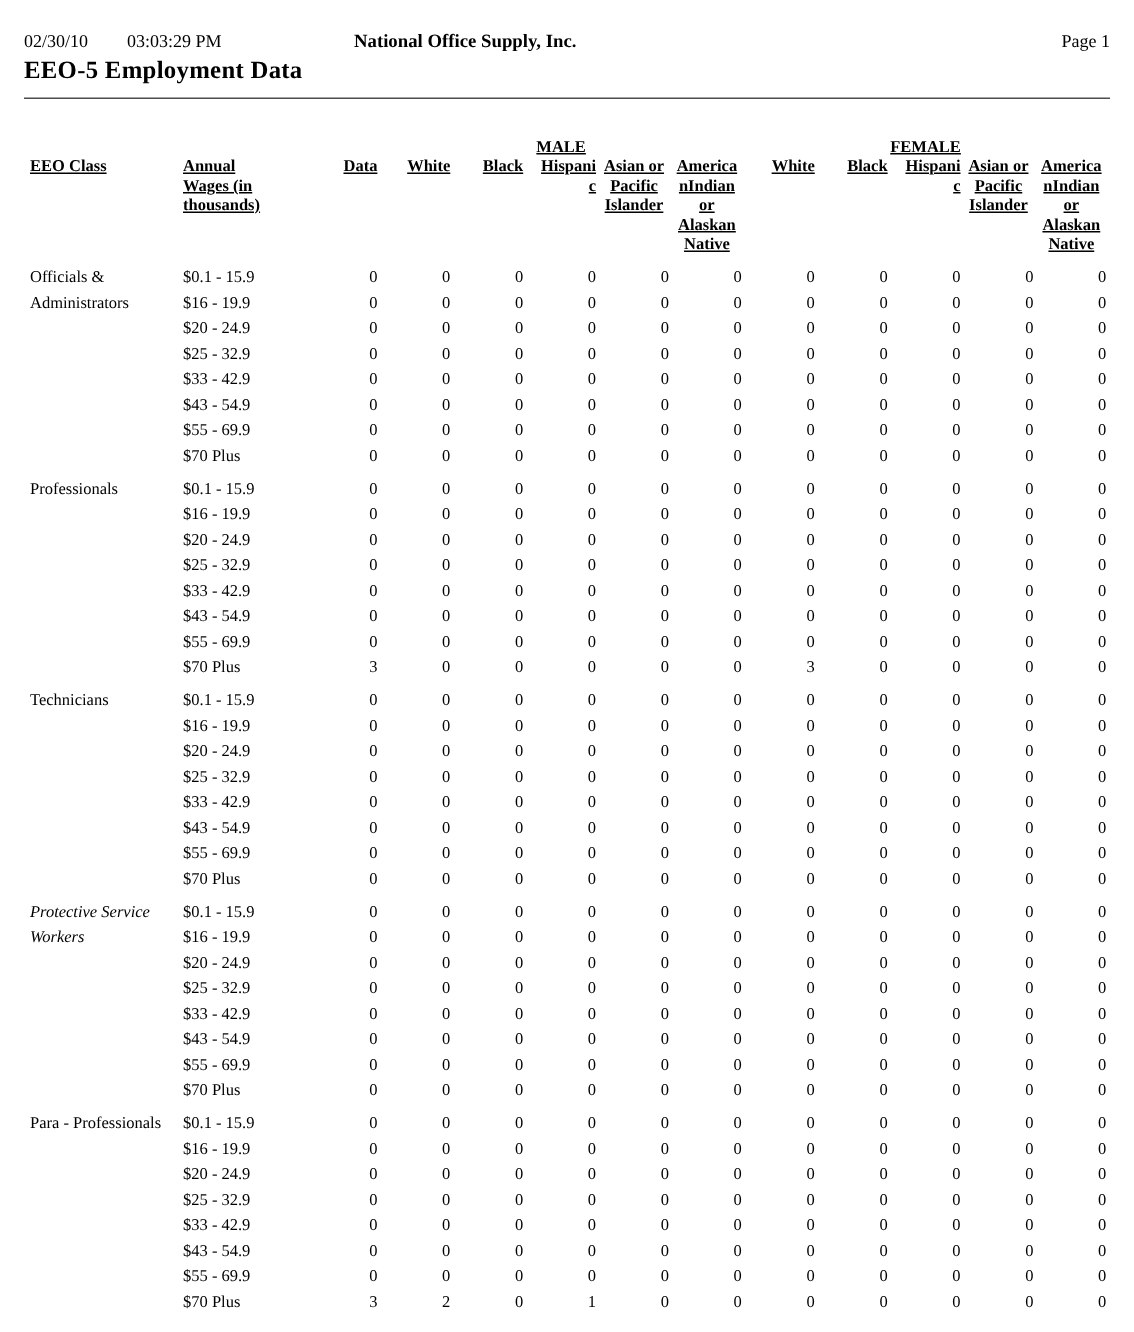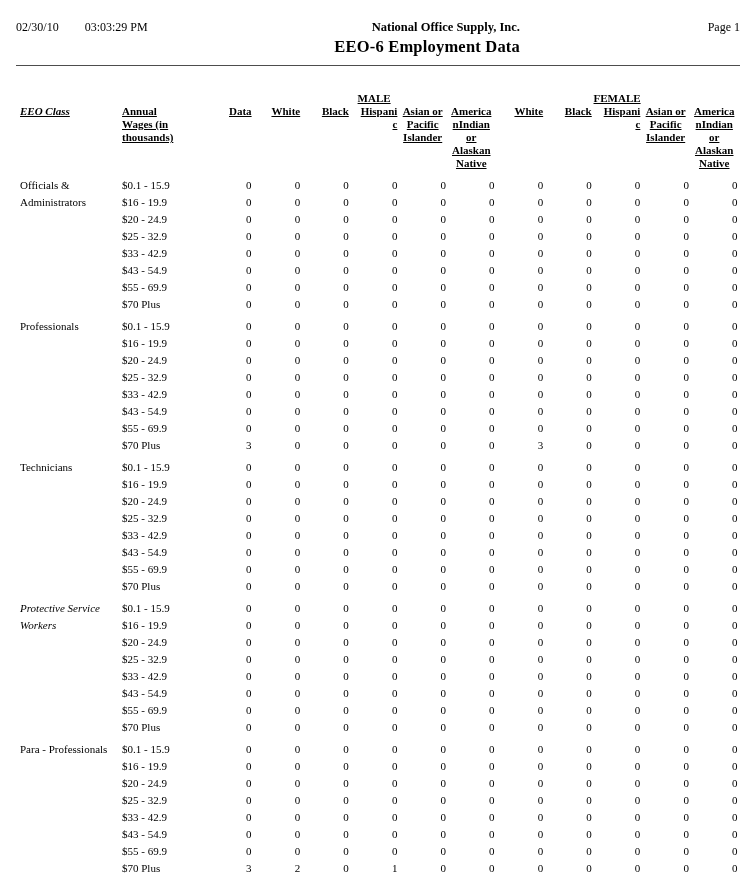--- a/index.html
+++ b/index.html
@@ -13,21 +13,21 @@
     position: relative;
     width: 756px;
     height: 888px;
     background: #ffffff;
     overflow: hidden;
   }
   
   .report-header { padding: 20px 16px 0 16px; }
   .hdr-row { display: flex; align-items: baseline; }
   .hdr-left  { width: 220px; font-size: 12px; white-space: nowrap; }
-  .hdr-center{ flex: 1; text-align: right; }
+  .hdr-center{ flex: 1; text-align: left; }
   .hdr-right { width: 220px; text-align: right; font-size: 12px; }
   .hdr-date { margin-right: 26px; }
   .company  { font-weight: bold; font-size: 12.5px; }
   .report-title { font-weight: bold; font-size: 16.5px; letter-spacing: .2px; }
   .hdr-row2 { margin-top: 2px; }
   .rule {
     border: none;
     border-top: 1.5px solid #4d4d4d;
     margin: 8px 0 0 0;
   }
@@ -57,31 +57,31 @@
 
   <div class="report-header">
     <div class="hdr-row">
       <div class="hdr-left">
         <span class="hdr-date">02/30/10</span><span>03:03:29 PM</span>
       </div>
       <div class="hdr-center company">National Office Supply, Inc.</div>
       <div class="hdr-right">Page 1</div>
     </div>
     <div class="hdr-row hdr-row2">
-      <div class="hdr-center report-title">EEO-6 Employment Data</div>
+      <div class="hdr-center report-title">EEO-5 Employment Data</div>
       <div class="hdr-right"></div>
     </div>
     <hr class="rule">
   </div>
 
   <div class="tbl-wrap">
     <div class="grid hdr-grid" id="hdrGrid">
       <div class="cell group-label" style="grid-row:1; grid-column:4 / span 5;"><span class="hd-line">MALE</span></div>
       <div class="cell group-label" style="grid-row:1; grid-column:9 / span 5;"><span class="hd-line">FEMALE</span></div>
-      <div class="cell" style="grid-row:2; grid-column:1;font-style:italic;"><span class="hd-line">EEO Class</span></div>
+      <div class="cell" style="grid-row:2; grid-column:1;"><span class="hd-line">EEO Class</span></div>
       <div class="cell" style="grid-row:2; grid-column:2;" id="wagesHdr">
           <div><span class="hd-line">Annual</span></div>
           <div><span class="hd-line">Wages (in</span></div>
           <div><span class="hd-line">thousands)</span></div>
         </div>
 
     <div class="cell num" style="grid-area: 2 / 3;">
           <div><span class="hd-line">Data</span></div>
         </div>
         <div class="cell num" style="grid-area: 2 / 4;">

